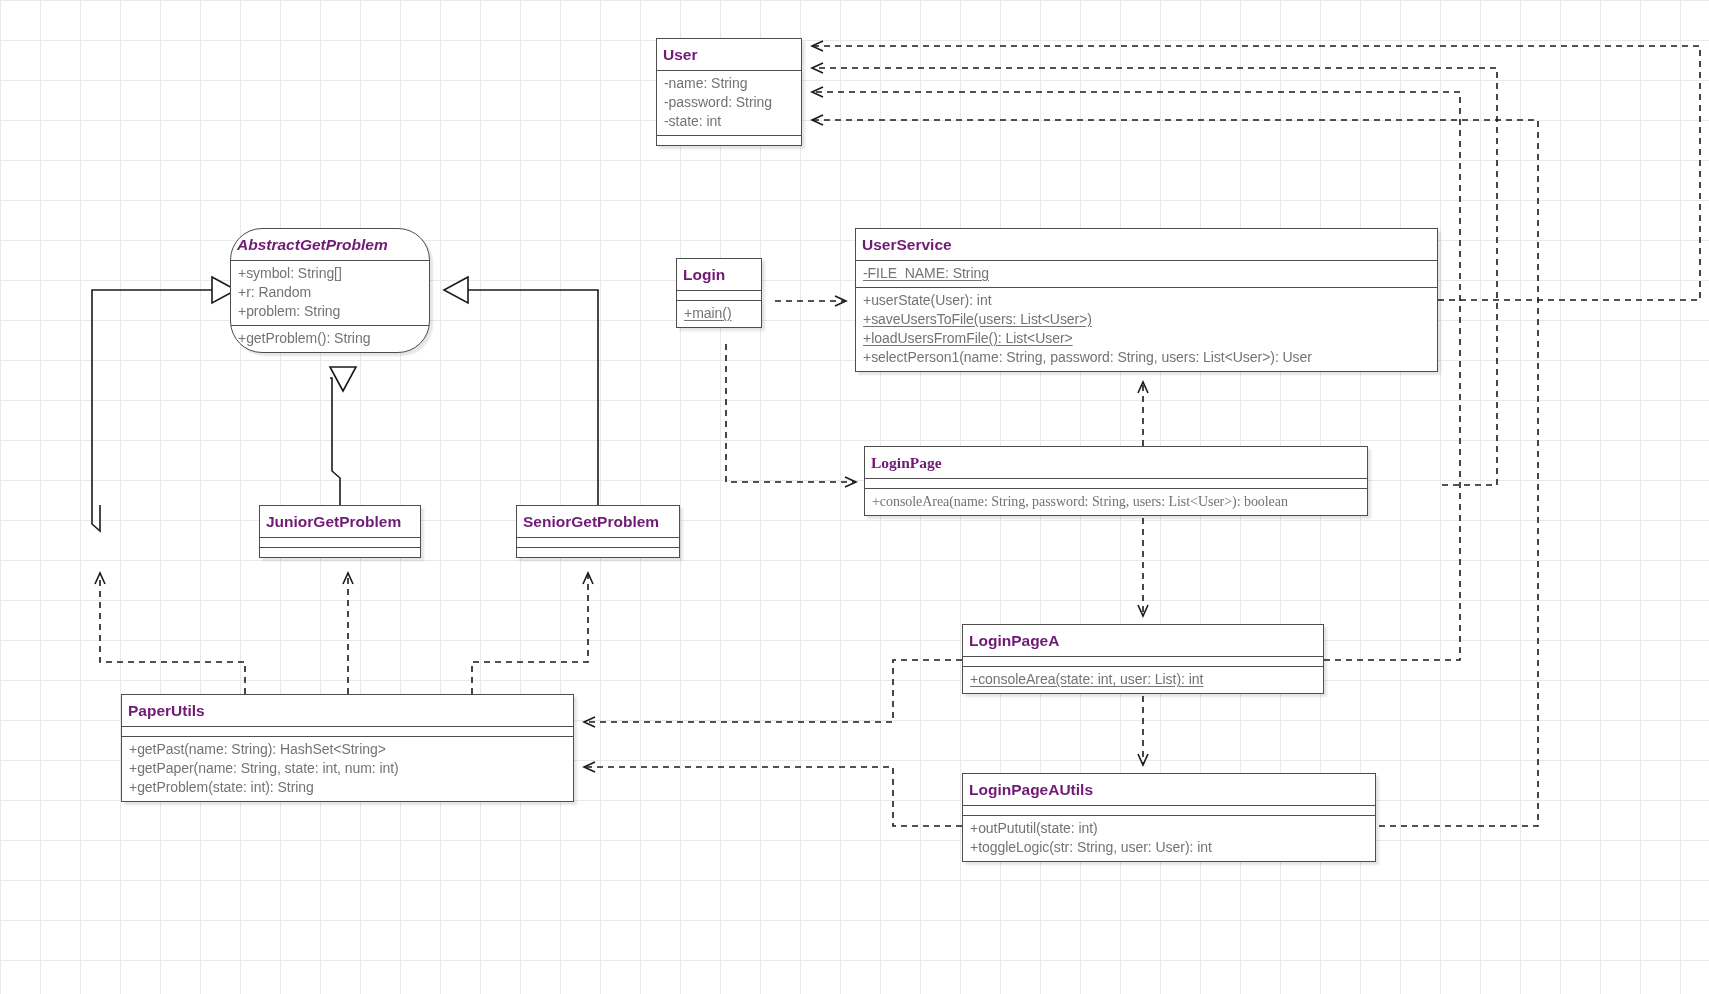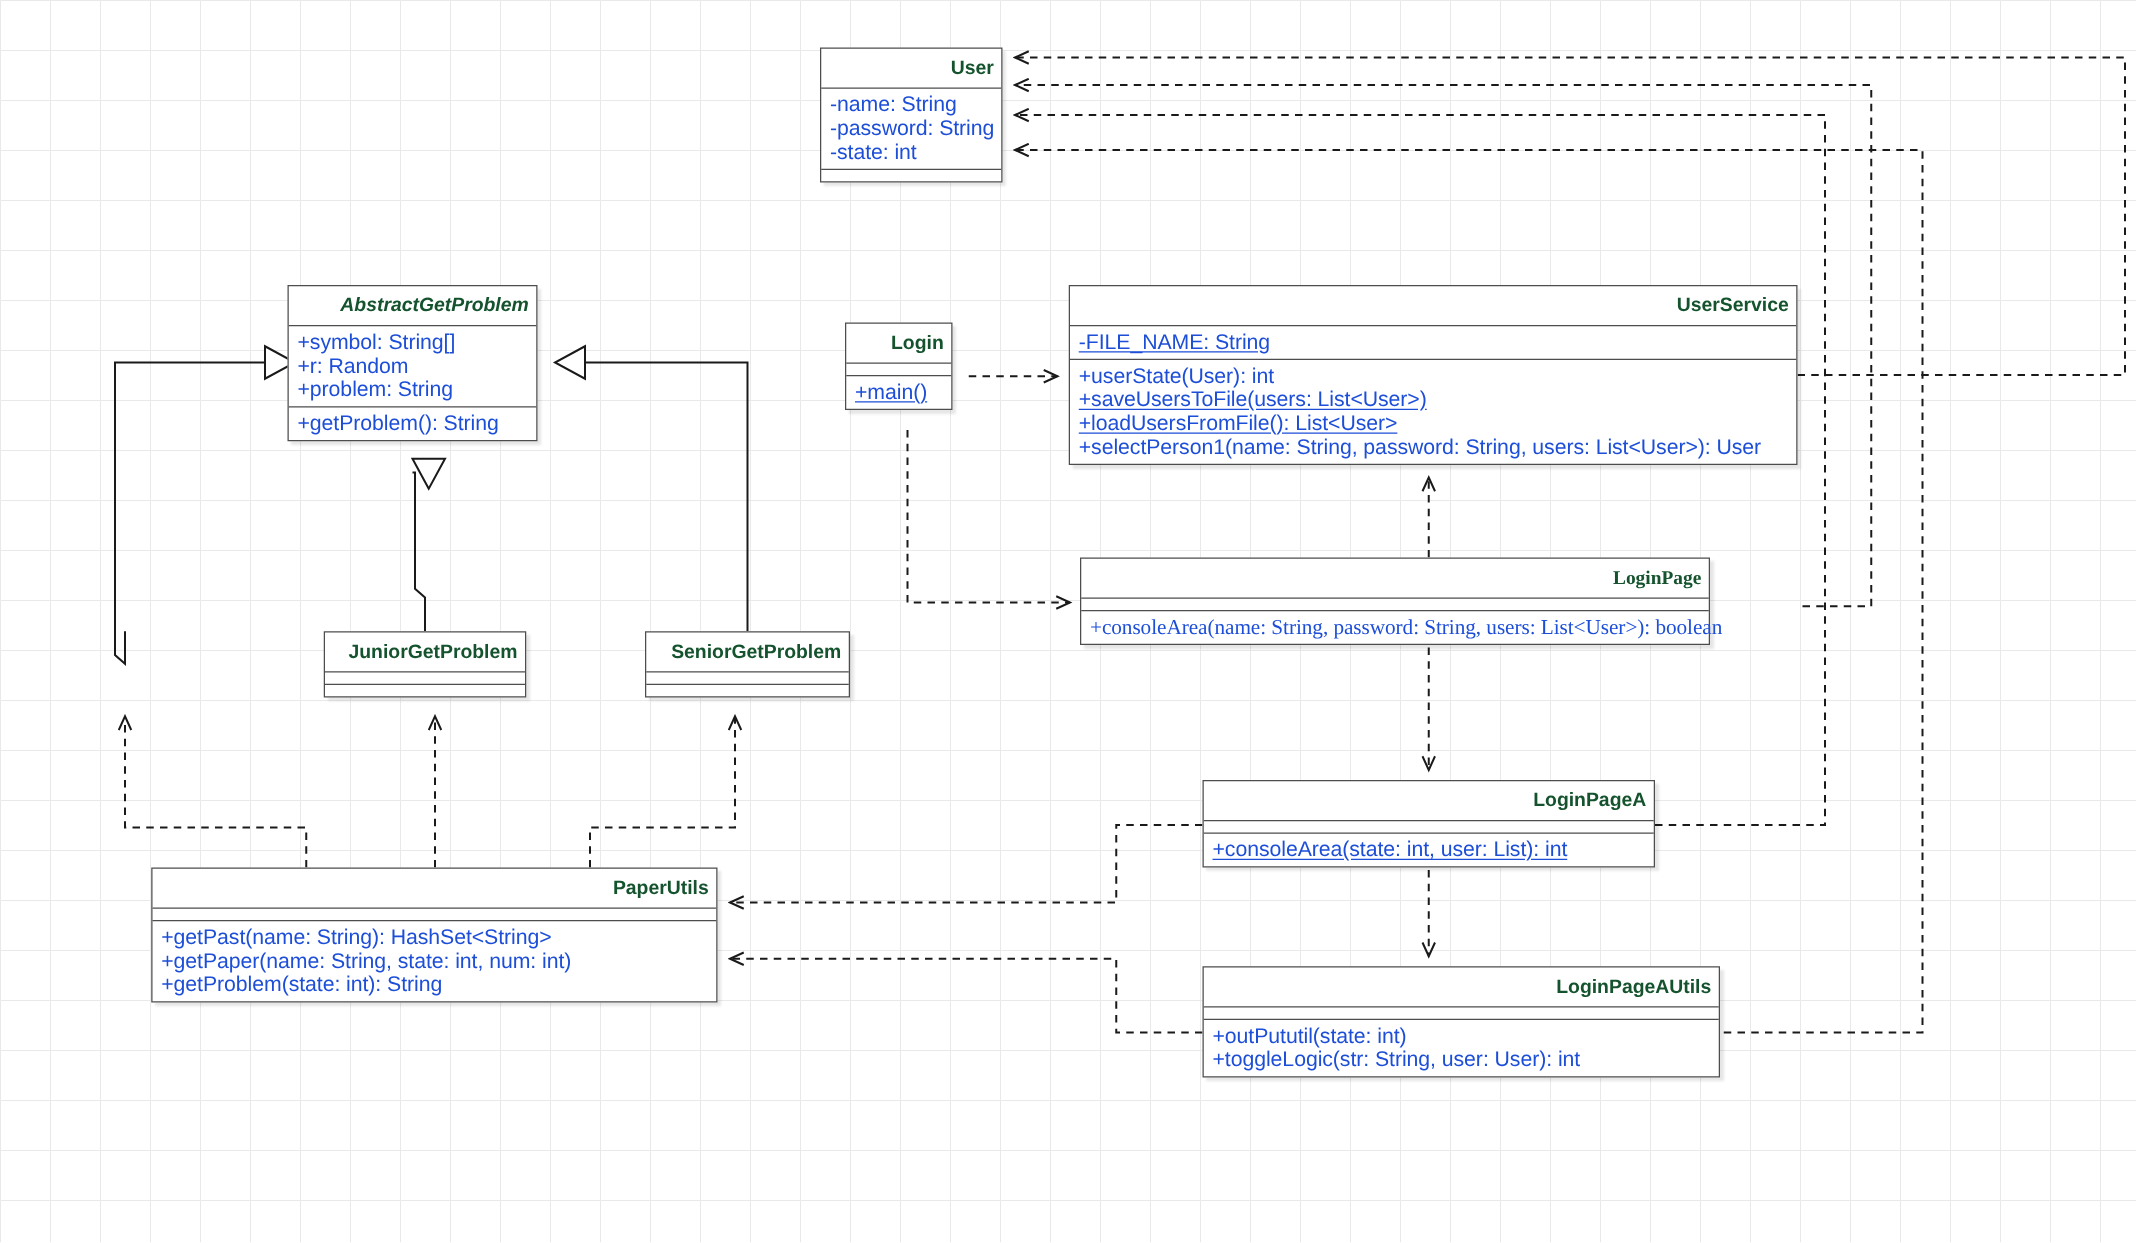--- a/index.html
+++ b/index.html
@@ -29,24 +29,24 @@
   }
   .uml {
     position: absolute;
     box-sizing: border-box;
     background: #ffffff;
     border: 1.6px solid #4d4d4d;
     box-shadow: 3px 3px 2px rgba(0,0,0,0.10);
     z-index: 5;
   }
   .uml .title {
-    text-align: right;
+    text-align: left;
     font-weight: bold;
     font-size: 15.5px;
-    color: #14532d;
+    color: #701a75;
     padding: 7px 6px 7px 6px;
     line-height: 17px;
     white-space: nowrap;
   }
   .uml .title.abstract {
     font-style: italic;
   }
   .uml .sep {
     border-top: 1.6px solid #4d4d4d;
     height: 0;
@@ -54,22 +54,22 @@
     line-height: 0;
   }
   .uml .compartment {
     padding: 3px 0 4px 0;
   }
   .uml .compartment.empty {
     height: 9px;
     padding: 0;
   }
   .uml .row {
-    font-size: 17px;
-    color: #1d4ed8;
+    font-size: 14px;
+    color: #737373;
     line-height: 19px;
     padding: 0 7px;
     white-space: nowrap;
     letter-spacing: -0.05px;
   }
   .uml .row.static {
     text-decoration: underline;
     text-underline-offset: 1.5px;
   }
 </style>
@@ -135,21 +135,21 @@
     <div class="sep"></div>
     <div class="compartment">
       <div class="row">-name: String</div>
       <div class="row">-password: String</div>
       <div class="row">-state: int</div>
     </div>
     <div class="sep"></div>
     <div class="compartment empty"></div>
   </div>
 
-  <div class="uml" style="left:230px; top:228px; width:200px;">
+  <div class="uml" style="left:230px; top:228px; width:200px;border-radius:32px;">
     <div class="title abstract">AbstractGetProblem</div>
     <div class="sep"></div>
     <div class="compartment">
       <div class="row">+symbol: String[]</div>
       <div class="row">+r: Random</div>
       <div class="row">+problem: String</div>
     </div>
     <div class="sep"></div>
     <div class="compartment">
       <div class="row">+getProblem(): String</div>

